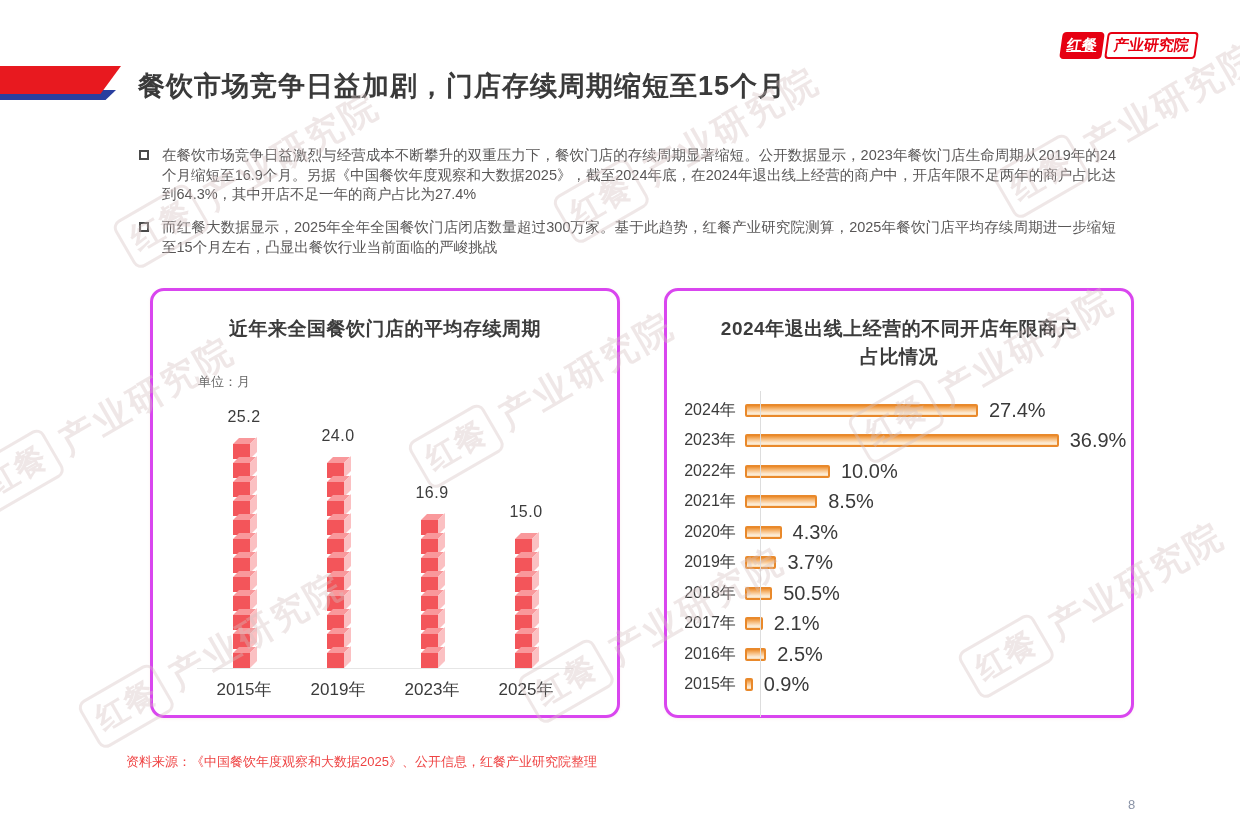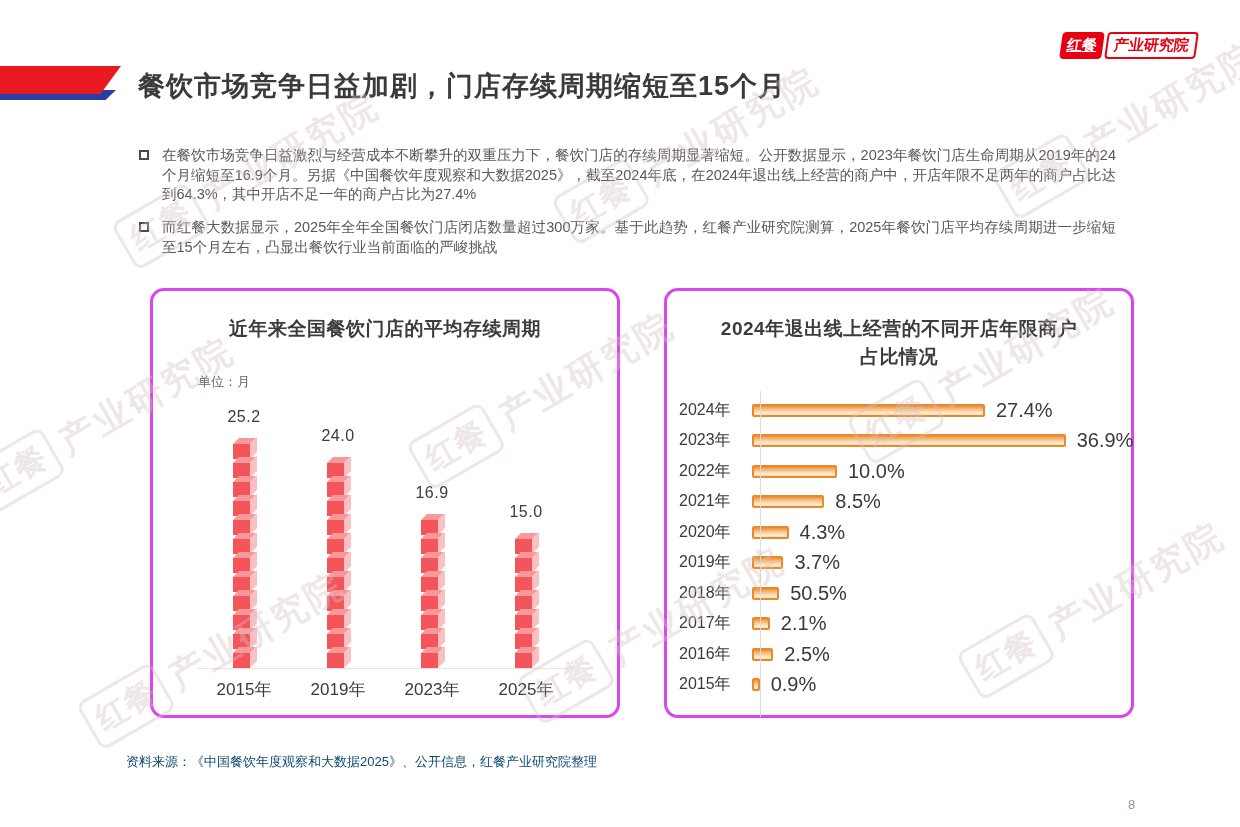--- a/index.html
+++ b/index.html
@@ -111,35 +111,35 @@
   }
 
   
   .rchart { position:absolute; left:12px; right:8px; top:104px; }
   .rchart-axis {
     position:absolute; left:81px; top:-4px; height:326px;
     width:1px; background:#dddddd;
   }
   .hrow { display:flex; align-items:center; height:30.5px; }
   .hrow-label {
-    width:62px; margin-right:11px; text-align:left;
+    width:62px; margin-right:4px; text-align:center;
     font-size:16px; color:#3a3a3a; flex-shrink:0;
   }
   .hbar {
     height:13px;
     border:2px solid #e9892b; border-radius:2px;
     background:linear-gradient(180deg,#ed9134 0%,#f7bd7e 35%,#fdeeda 80%,#f8dab2 100%);
     flex-shrink:0;
   }
   .hrow-val { margin-left:11px; font-size:20px; color:#3a3a3a; }
 
   
   .source-note {
     position:absolute; left:126px; top:753px;
-    font-size:13px; color:#0c4a6e;
+    font-size:13px; color:#ef4444;
   }
   .page-number {
     position:absolute; left:1128px; top:797px;
     font-size:13px; color:#8a93a6;
   }
 
   
   .wm-layer {
     position:absolute; inset:0; z-index:50;
     pointer-events:none; overflow:hidden;

